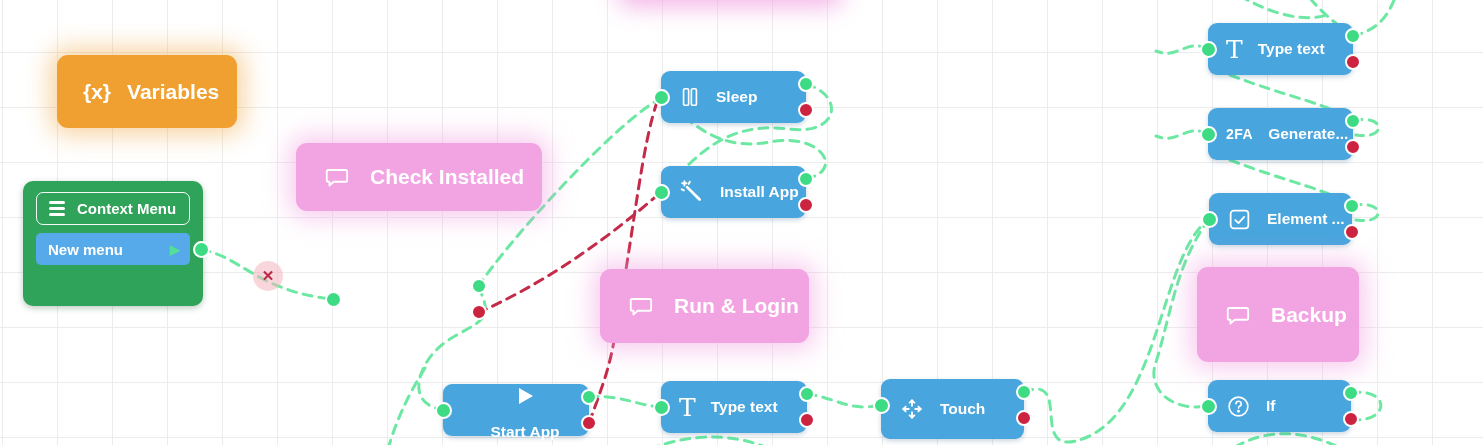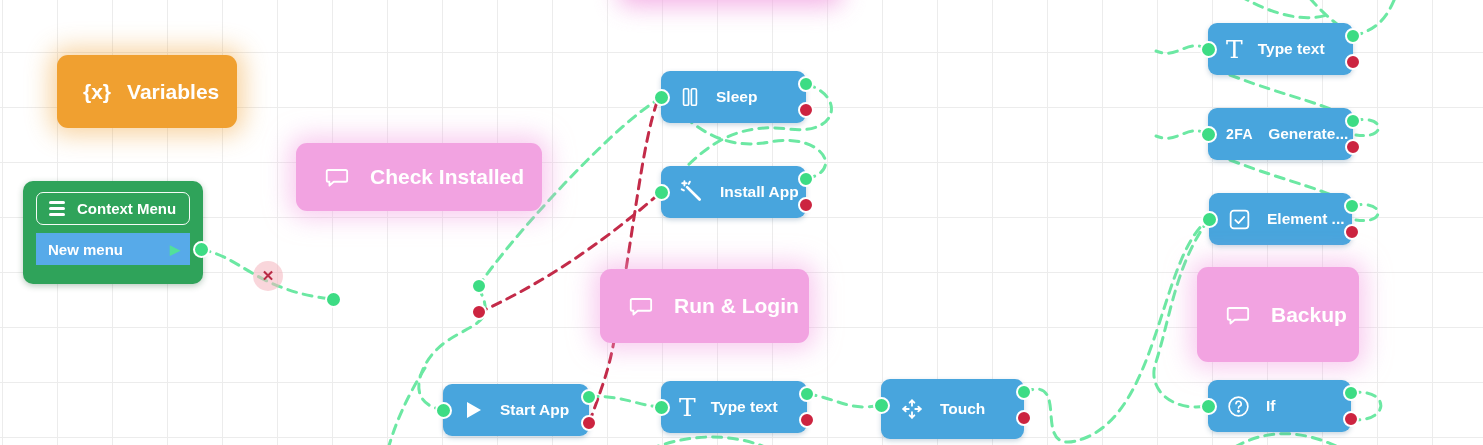--- a/index.html
+++ b/index.html
@@ -14,21 +14,21 @@
     background-position:2px -3px;
   }
   #edges{position:absolute;left:0;top:0;width:1483px;height:445px;z-index:1;pointer-events:none;}
   .node{position:absolute;z-index:2;display:flex;align-items:center;color:#fff;box-sizing:border-box;cursor:pointer;}
   .node .icon{display:flex;align-items:center;justify-content:center;flex:0 0 auto;}
   .node-blue{background:#48a5dd;border-radius:9px;box-shadow:0 2px 5px rgba(40,90,130,.25);padding-left:18px;gap:15px;font-size:15.5px;font-weight:bold;}
   .node-pink{background:#f2a3e1;border-radius:11px;box-shadow:0 0 24px 7px rgba(242,163,225,.55);padding-left:26px;gap:18px;font-size:21px;font-weight:bold;align-items:center;}
   .node-orange{background:#f0a030;border-radius:11px;box-shadow:0 0 24px 7px rgba(240,160,48,.45);padding-left:26px;gap:16px;font-size:21px;font-weight:bold;}
   .node-group{background:#2fa35a;border-radius:10px;box-shadow:0 2px 6px rgba(20,80,40,.3);display:block;padding:11px 13px;}
   .group-header{display:flex;align-items:center;gap:12px;border:1.5px solid rgba(255,255,255,.95);border-radius:7px;height:33px;padding:0 12px;box-sizing:border-box;font-size:15px;font-weight:bold;color:#fff;}
-  .group-sub{display:flex;align-items:center;justify-content:space-between;margin-top:8px;background:#57aae9;border-radius:0;height:32px;padding:0 10px 0 12px;box-sizing:border-box;font-size:15px;font-weight:bold;color:#fff;cursor:pointer;}
+  .group-sub{display:flex;align-items:center;justify-content:space-between;margin-top:8px;background:#57aae9;border-radius:5px;height:32px;padding:0 10px 0 12px;box-sizing:border-box;font-size:15px;font-weight:bold;color:#fff;cursor:pointer;}
   .group-sub .tri{color:#52e09a;font-size:13px;}
   .hamburger{display:flex;flex-direction:column;gap:3.5px;}
   .hamburger span{display:block;width:16px;height:2.5px;background:#fff;border-radius:2px;}
   .port{position:absolute;border-radius:50%;box-sizing:border-box;border:2.5px solid #fff;z-index:3;cursor:crosshair;}
   .port-in{width:17px;height:17px;background:#3ddc84;}
   .port-ok{width:16px;height:16px;background:#3ddc84;}
   .port-fail{width:16px;height:16px;background:#cc2440;}
   .xmarker{position:absolute;z-index:4;width:30px;height:30px;border-radius:50%;background:rgba(244,180,190,.55);display:flex;align-items:center;justify-content:center;color:#b92b45;font-size:15px;font-weight:bold;cursor:pointer;}
   .topglow{position:absolute;z-index:0;top:-30px;left:618px;width:224px;height:36px;background:#f2a3e1;border-radius:12px;filter:blur(12px);opacity:.85;}
   .icon-t{font-family:"DejaVu Serif",serif;font-size:25px;font-weight:normal;line-height:1;}
@@ -64,21 +64,21 @@
       <path d="M1230,160 C1290,183 1330,190 1352,206" fill="none" stroke="#6ce8a3" stroke-width="3" stroke-dasharray="9 7" stroke-linecap="round"></path>
       <path d="M1352,206 C1384,198 1388,225 1356,220" fill="none" stroke="#6ce8a3" stroke-width="3" stroke-dasharray="9 7" stroke-linecap="round"></path>
       <path d="M478,313 C555,278 615,232 660,193" fill="none" stroke="#c32b49" stroke-width="3" stroke-dasharray="9 7" stroke-linecap="round"></path>
       <path d="M589,423 C606,377 610,365 616,330 C636,215 642,145 658,99" fill="none" stroke="#c32b49" stroke-width="3" stroke-dasharray="9 7" stroke-linecap="round"></path>
     </svg>
 
 <div class="node node-orange" style="left: 57px; top: 55px; width: 180px; height: 73px;">
       <span class="icon icon icon-bracex">{x}</span>
       <span class="node-label">Variables</span>
     </div>
-    <div class="node node-group" style="left: 23px; top: 181px; width: 180px; height: 103px;">
+    <div class="node node-group" style="left: 23px; top: 181px; width: 180px; height: 125px;">
       <div class="group-header">
         <span class="hamburger">
           <span></span>
           <span></span>
           <span></span>
         </span>
         <span class="node-label">Context Menu</span>
       </div>
       <div class="group-sub">
         <span class="sub-label">New menu</span>
@@ -124,21 +124,21 @@
     <div class="port port-ok" style="left: 798px; top: 171px;"></div>
     <div class="port port-fail" style="left: 798px; top: 197px;"></div>
     <div class="node node-pink" style="left: 600px; top: 269px; width: 209px; height: 74px;">
       <span class="icon">
         <svg width="30" height="28" viewBox="0 0 24 24" fill="none" stroke="#fff" stroke-width="1.7" stroke-linejoin="round">
           <path d="M4 5.5 h16 a1.5 1.5 0 0 1 1.5 1.5 v8 a1.5 1.5 0 0 1 -1.5 1.5 h-11 l-4 3.5 v-3.5 h-1 a1.5 1.5 0 0 1 -1.5 -1.5 v-8 a1.5 1.5 0 0 1 1.5-1.5 z" transform="scale(0.92) translate(1,1)"></path>
         </svg>
       </span>
       <span class="node-label">Run &amp; Login</span>
     </div>
-    <div class="node node-blue" style="left: 443px; top: 384px; width: 146px; height: 52px;">
+    <div class="node node-blue" style="left: 443px; top: 384px; width: 146px; height: 52px; flex-direction: column;">
       <span class="icon">
         <svg width="24" height="24" viewBox="0 0 24 24" fill="#fff">
           <path d="M6 4 L20 12 L6 20 Z"></path>
         </svg>
       </span>
       <span class="node-label">Start App</span>
     </div>
     <div class="port port-in" style="left: 434.5px; top: 401.5px;"></div>
     <div class="port port-ok" style="left: 581px; top: 389px;"></div>
     <div class="port port-fail" style="left: 581px; top: 415px;"></div>

